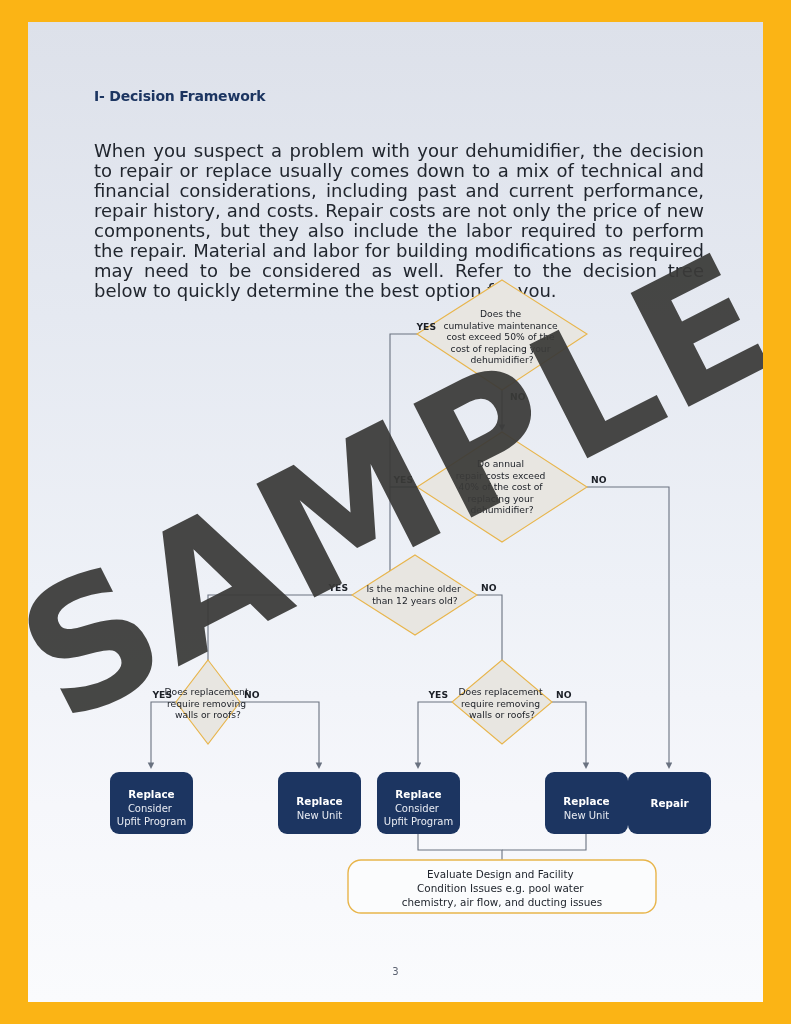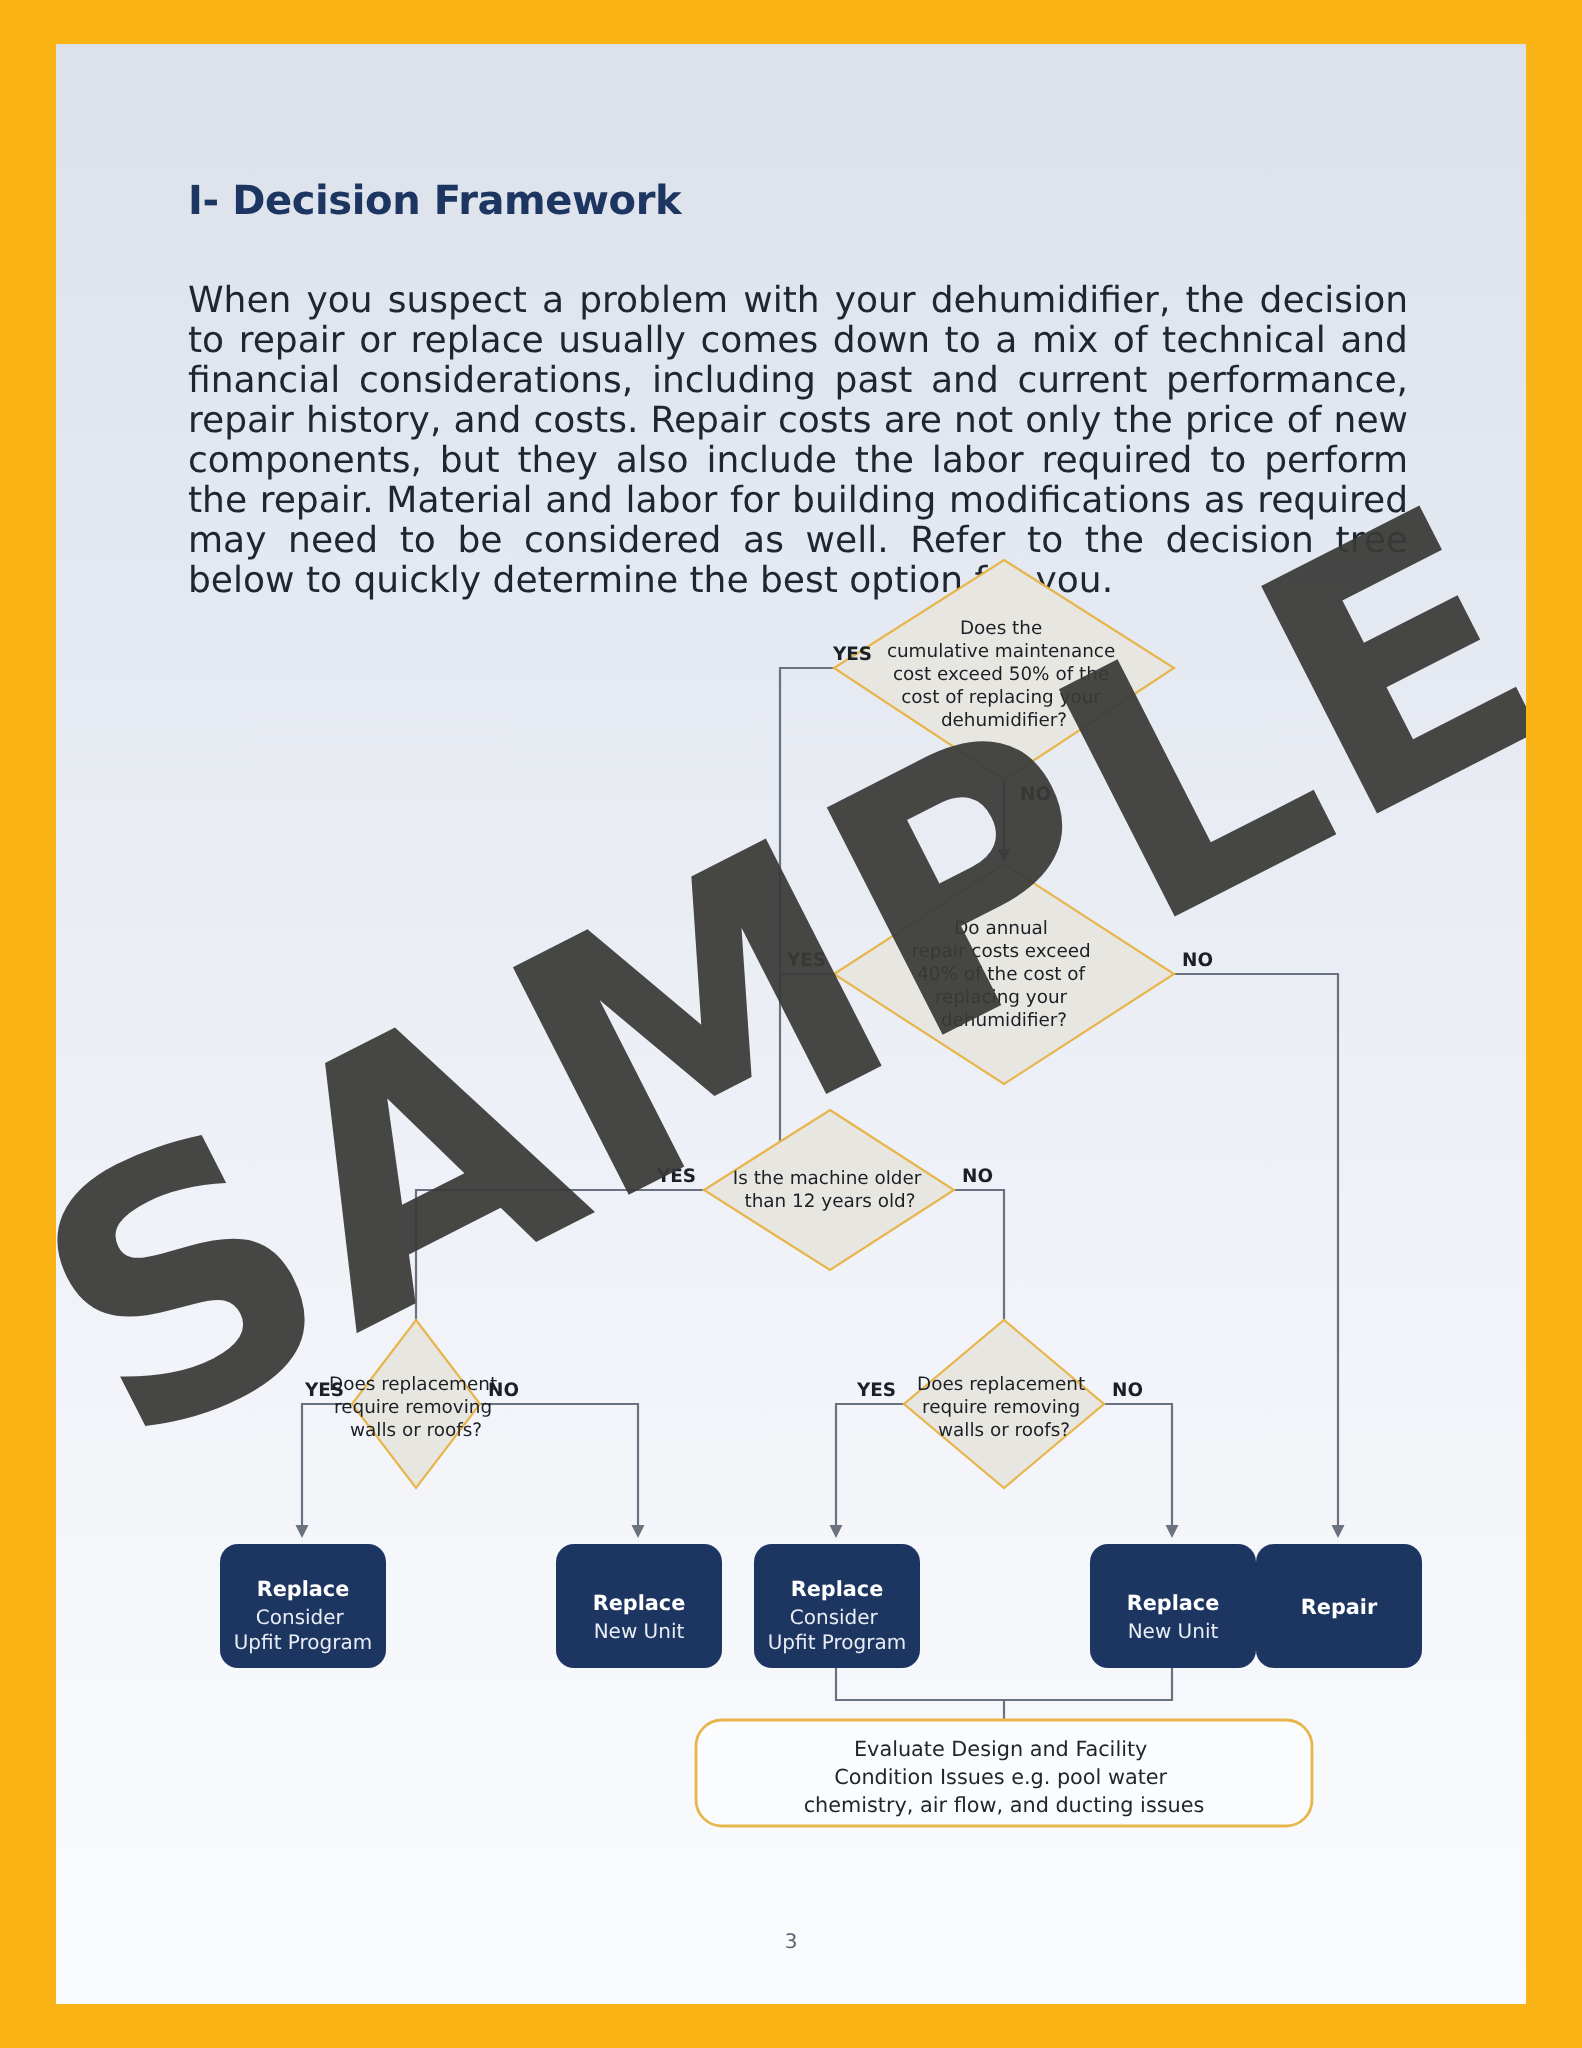--- a/index.html
+++ b/index.html
@@ -11,21 +11,21 @@
   }
   #page{
     position:absolute;
     left:28px;top:22px;
     width:735px;height:980px;
     background:linear-gradient(180deg,#dde1ea 0%,#e5e9f1 30%,#eef1f7 58%,#f6f7fb 80%,#fafbfd 100%);
     overflow:hidden;
   }
   #heading{
     position:absolute;left:66px;top:66px;
-    font-size:20px;font-weight:bold;color:#1C3561;
+    font-size:14px;font-weight:bold;color:#1C3561;
     letter-spacing:-0.2px;
   }
   #intro{
     position:absolute;left:66px;top:119px;width:610px;
     font-size:18px;line-height:20px;color:#21262e;
     text-align:justify;
   }
   #chart{position:absolute;left:0;top:250px;width:735px;height:660px;}
   #watermark{
     position:absolute;left:0;top:0;width:735px;height:980px;

